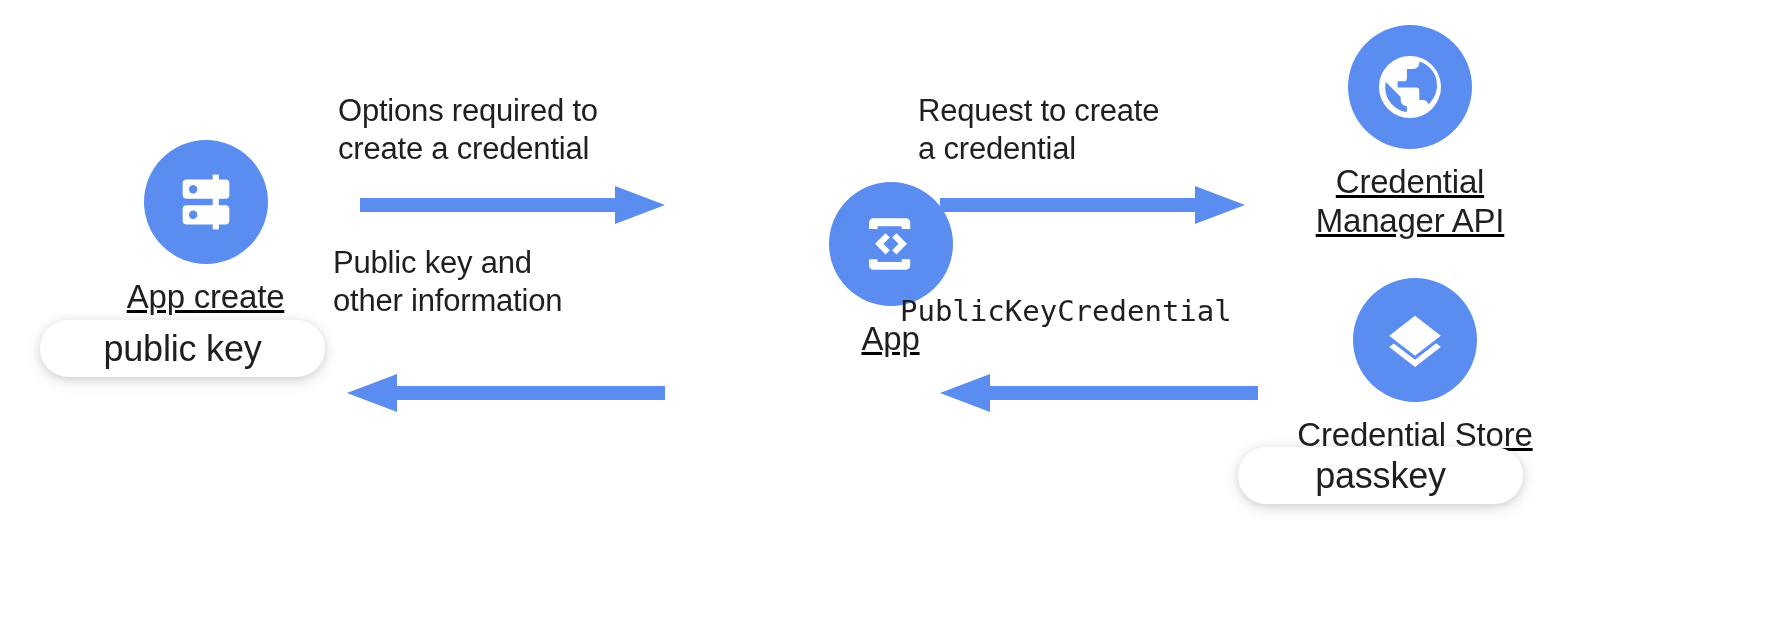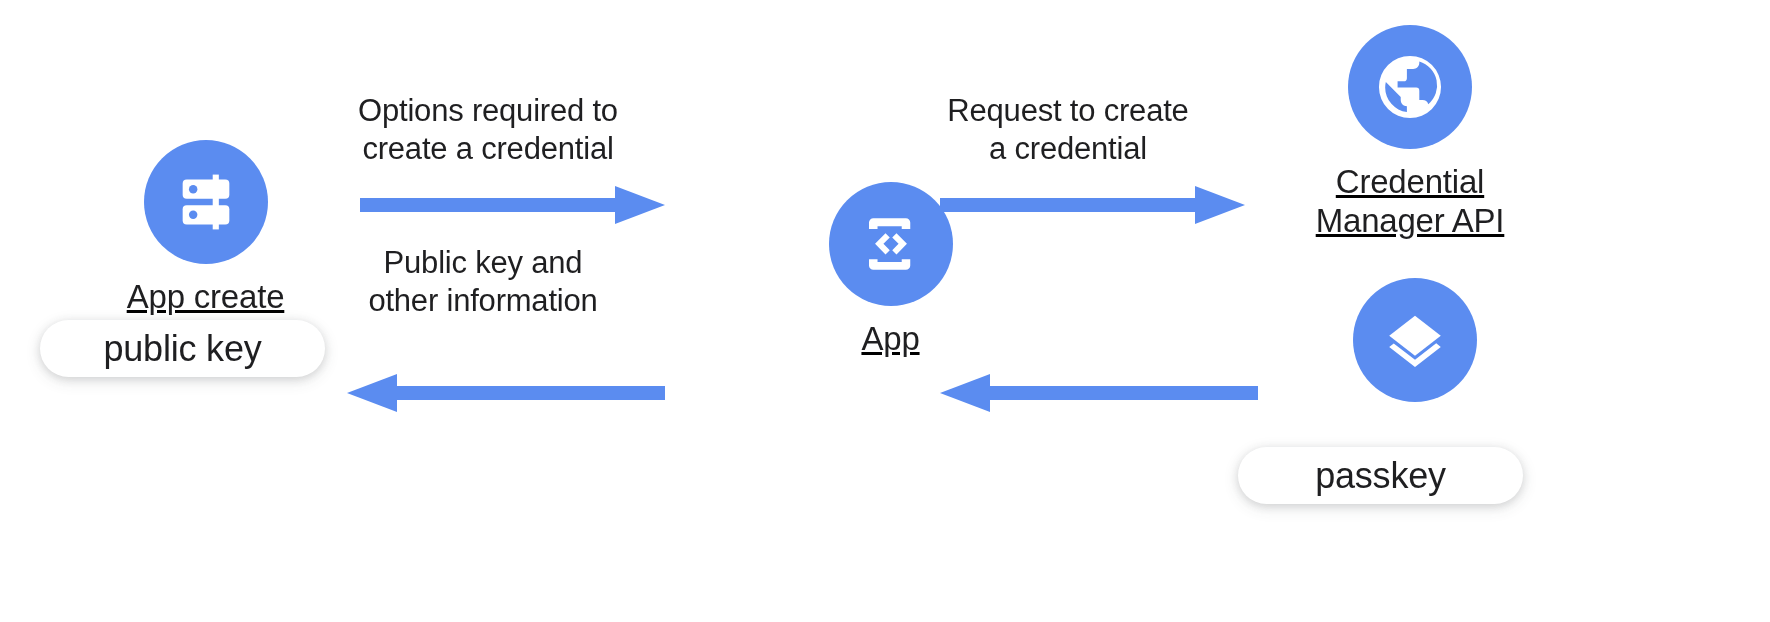--- a/index.html
+++ b/index.html
@@ -65,21 +65,21 @@
   .arrow {
     position: absolute;
   }
   .arrow svg { display: block; overflow: visible; }
 
   .arrow-label {
     position: absolute;
     font-size: 31px;
     line-height: 1.22;
     color: #1f1f21;
-    text-align: center;
+    text-align: left;
     white-space: pre-line;
     letter-spacing: -0.2px;
   }
   .arrow-label.mono {
     font-family: "DejaVu Sans Mono", monospace;
     font-size: 29px;
     letter-spacing: 0;
     white-space: nowrap;
   }
 
@@ -149,20 +149,21 @@
 Manager API</div>
   </div>
 
   <div class="node" id="node-cred-store">
     <div class="circle" style="width:124px;height:124px;">
       <svg width="68" height="68" viewBox="0 0 24 24" aria-hidden="true">
         <path fill="#ffffff" d="M12 3.4 2.9 10.5 12 17.6l9.1-7.1z"></path>
         <path fill="#ffffff" d="M12 19.0 4.5 13.2 2.9 14.45 12 21.55l9.1-7.1-1.61-1.26z"></path>
       </svg>
     </div>
+    <div class="node-label">Credential Store</div>
   </div>
 
   <div class="pill" id="pill-passkey">
     <span>passkey</span>
   </div>
 
   <div class="arrow-label" id="label-arrow-1">Options required to
 create a credential</div>
   <div class="arrow" id="arrow-1">
     <svg width="310" height="56" viewBox="0 0 310 56" aria-hidden="true">
@@ -182,20 +183,21 @@
 
   <div class="arrow-label" id="label-arrow-3">Request to create
 a credential</div>
   <div class="arrow" id="arrow-3">
     <svg width="310" height="56" viewBox="0 0 310 56" aria-hidden="true">
       <rect x="0" y="35" width="262" height="14" fill="#5b8cf0"></rect>
       <path d="M255 23 L305 42 L255 61 Z" fill="#5b8cf0"></path>
     </svg>
   </div>
 
+  <div class="arrow-label mono" id="label-arrow-4">PublicKeyCredential</div>
   <div class="arrow" id="arrow-4">
     <svg width="335" height="60" viewBox="0 0 335 60" aria-hidden="true">
       <rect x="55" y="56" width="275" height="14" fill="#5b8cf0"></rect>
       <path d="M62 44 L12 63 L62 82 Z" fill="#5b8cf0"></path>
     </svg>
   </div>
 
 </div>
 
 </body></html>

